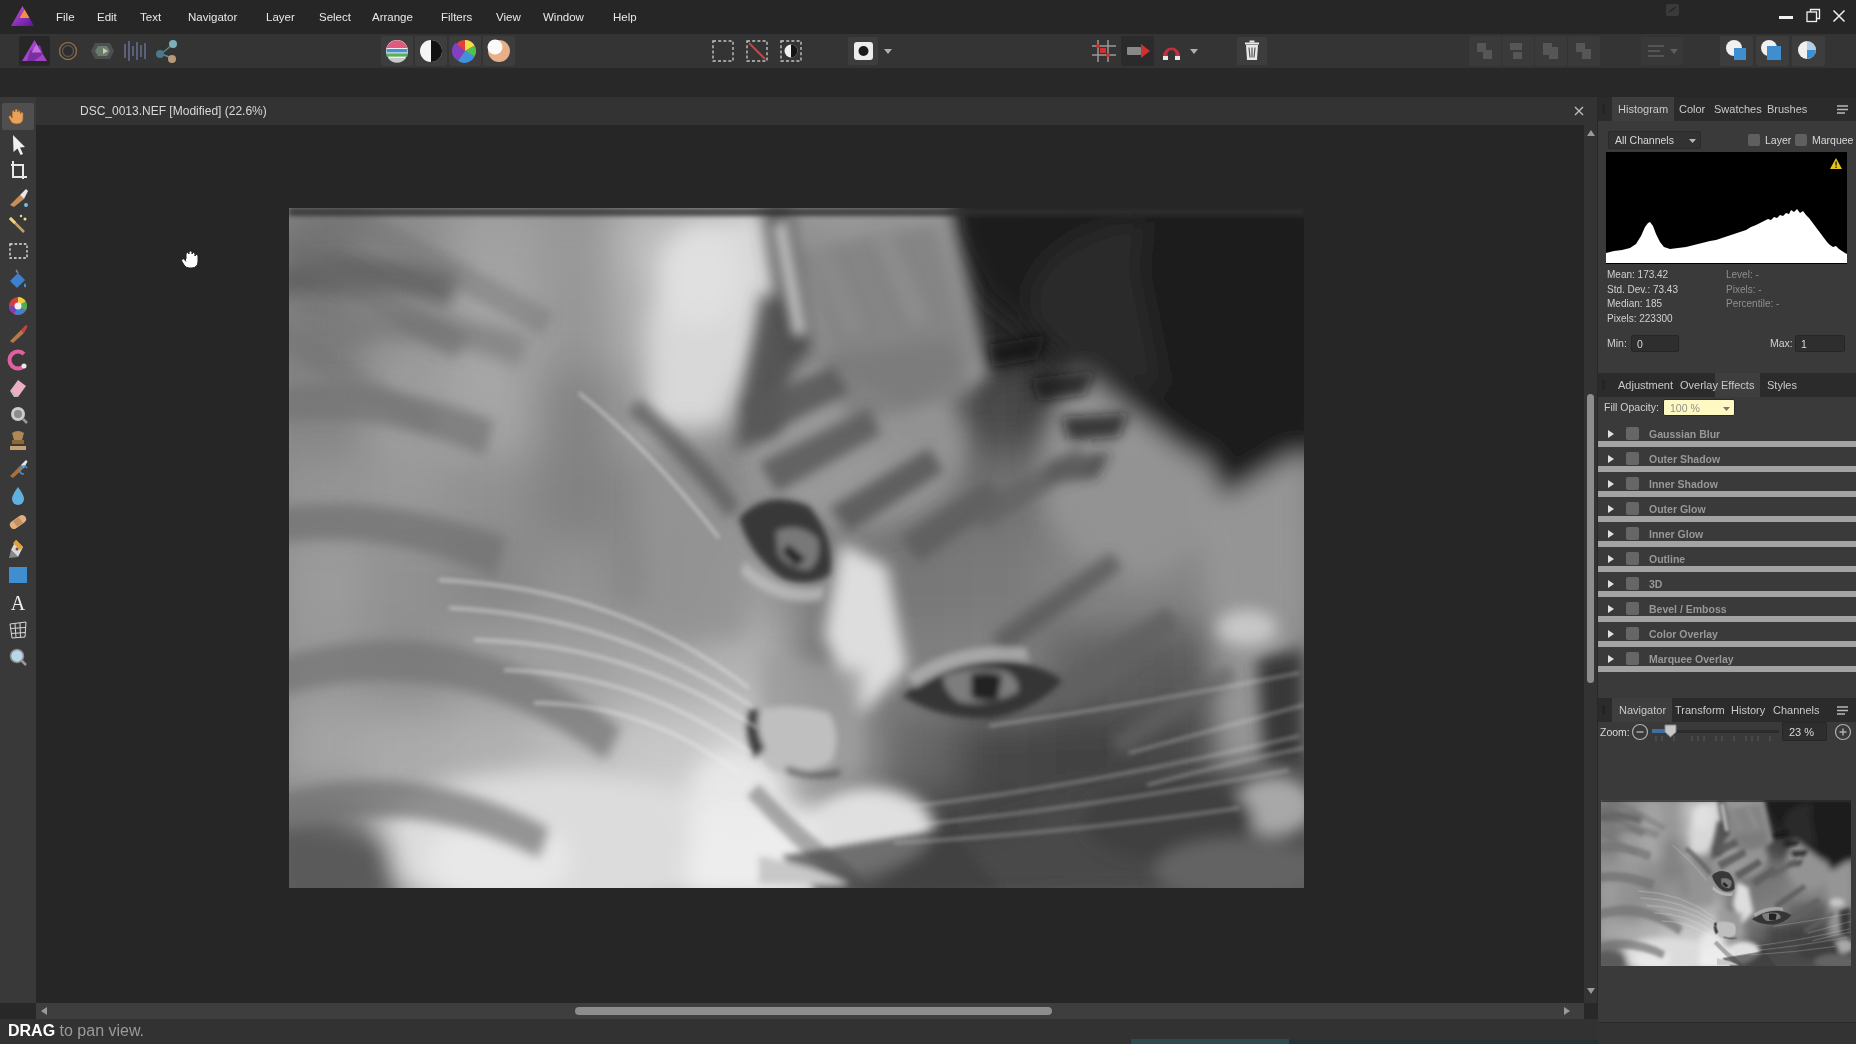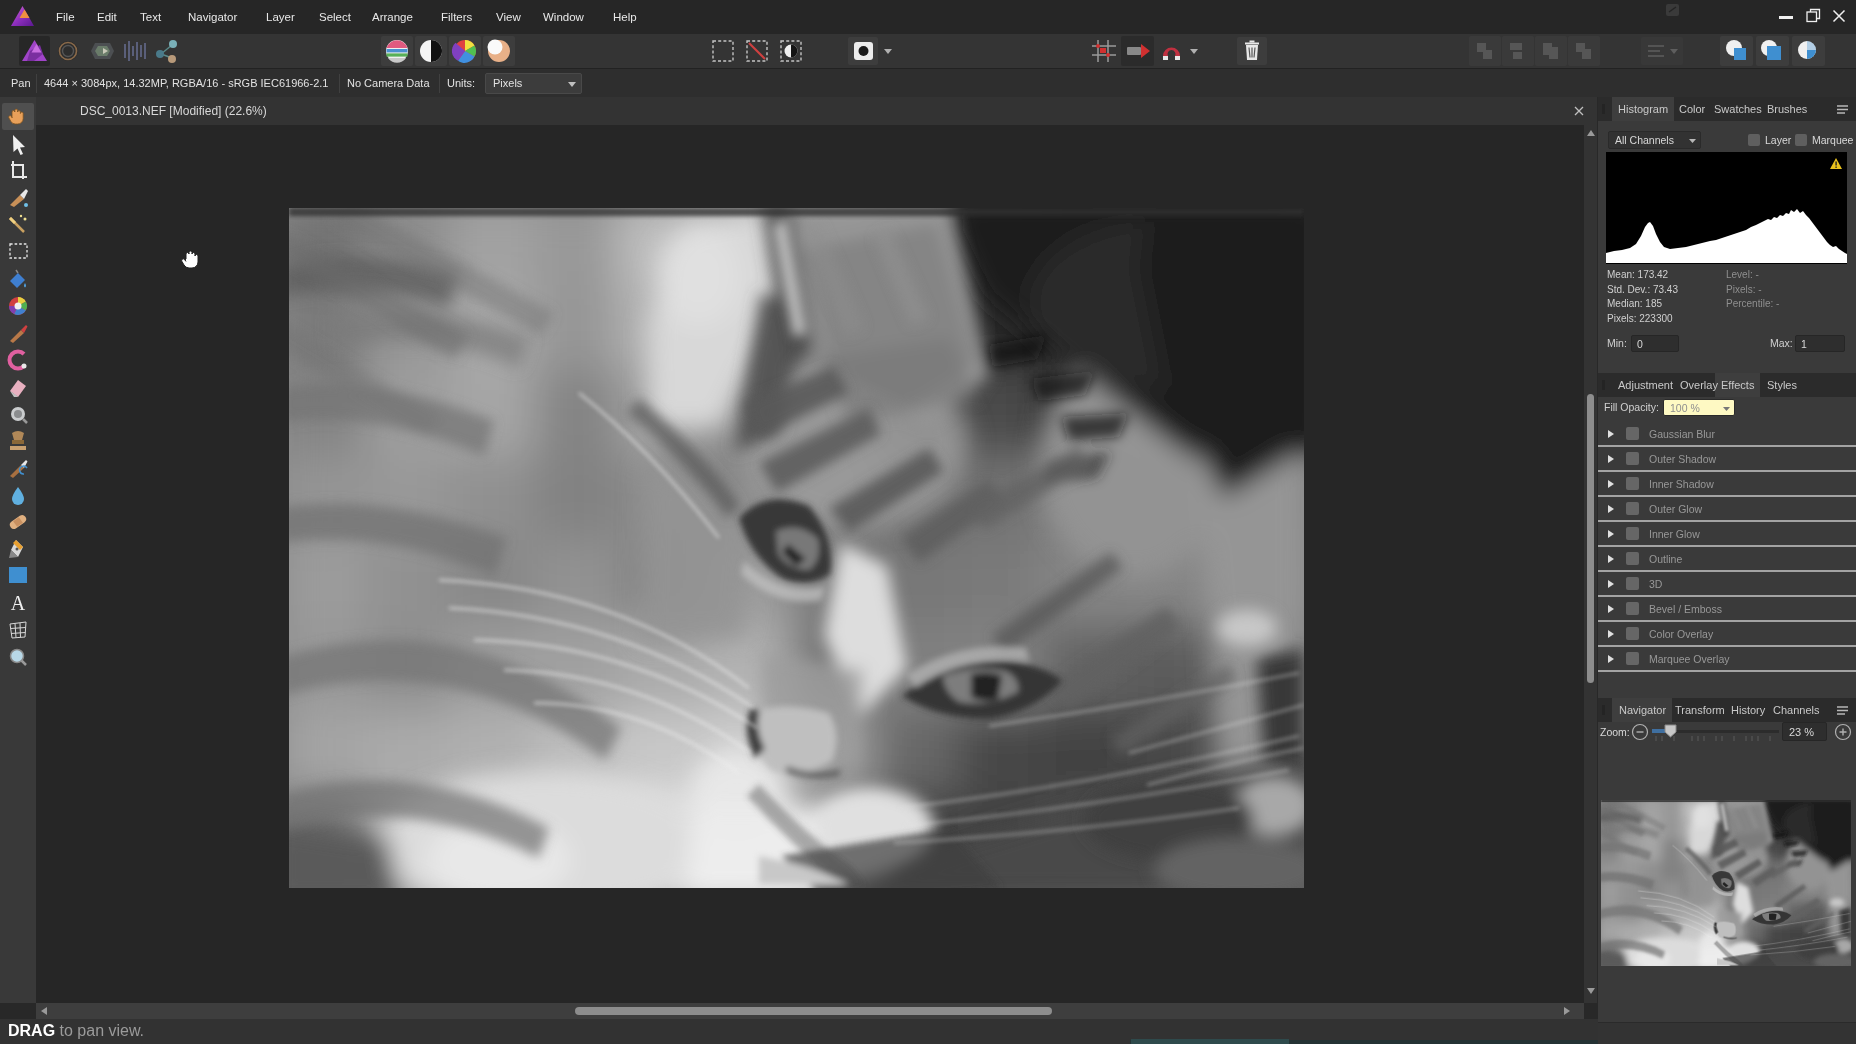--- a/index.html
+++ b/index.html
@@ -38,21 +38,21 @@
   #statusbar b { color:#ffffff; }
 
   
   #rpanel { left:1598px; top:97px; width:258px; height:947px; background:#3a3a3a; font-size:11px; color:#cccccc;}
   .ptabs { position:absolute; left:0; width:258px; height:24px; background:#2b2b2b; }
   .ptab { position:absolute; top:0; height:24px; line-height:25px; color:#c9c9c9; font-size:11px; }
   .ptabon { position:absolute; top:0; height:24px; background:#3e3e3e; }
   .inp { position:absolute; background:#2e2e2e; border:1px solid #262626; border-radius:2px;
     color:#d8d8d8; font-size:10.5px; }
   .hamb { position:absolute; width:11px; height:9px; }
-  .erow { position:absolute; left:0; width:258px; height:25px; border-bottom:2px solid #a3a3a3; }
+  .erow { position:absolute; left:0; width:258px; height:25px; border-bottom:6px solid #a3a3a3;font-weight:bold; }
   .erow .tri { position:absolute; left:10px; top:8px; width:0; height:0;
     border-left:6px solid #e0e0e0; border-top:4.5px solid transparent; border-bottom:4.5px solid transparent; }
   .erow .chk { position:absolute; left:28px; top:5px; width:13px; height:13px; background:#666666; border-radius:2px; }
   .erow .lbl { position:absolute; left:51px; top:0; line-height:25px; color:#989898; font-size:10.5px; }
   .gtext { color:#8f8f8f; }
 </style>
 </head>
 <body>
 <div id="app">
 
@@ -211,35 +211,20 @@
       <rect x="1756" y="2" width="33" height="30" rx="2" fill="#3d3d3d"></rect>
       <circle cx="1769" cy="14" r="8" fill="#f0f0f0"></circle>
       <rect x="1767" y="12" width="14" height="14" fill="#3f8fd0"></rect>
       <rect x="1792" y="2" width="33" height="30" rx="2" fill="#3d3d3d"></rect>
       <circle cx="1807" cy="16" r="9" fill="#f0f0f0"></circle>
       <path d="M1807 16 L1807 25 A9 9 0 0 0 1816 16 Z" fill="#3f8fd0"></path>
       <path d="M1807 16 L1816 16 A9 9 0 0 0 1807 7 Z" fill="#3f8fd0" opacity=".35"></path>
     </svg>
   </div>
 
-  <div class="abs" id="ctxbar">
-    <span class="ct" style="left:11px">Pan</span>
-    <div class="vsep" style="left:36px"></div>
-    <span class="ct" style="left:44px">4644 × 3084px, 14.32MP, RGBA/16 - sRGB IEC61966-2.1</span>
-    <div class="vsep" style="left:339px"></div>
-    <span class="ct" style="left:347px">No Camera Data</span>
-    <div class="vsep" style="left:439px"></div>
-    <span class="ct" style="left:447px">Units:</span>
-    <div class="abs" style="left:485px;top:4px;width:97px;height:21px;background:#3c3c3c;border:1px solid #494949;border-radius:2px;">
-      <span style="position:absolute;left:7px;top:0;line-height:19px;font-size:11px;color:#e2e2e2">Pixels</span>
-      <svg style="position:absolute;right:5px;top:8px" width="8" height="5">
-          <path d="M0 0 L8 0 L4 5 Z" fill="#c0c0c0"></path>
-        </svg>
-    </div>
-  </div>
 
   <div class="abs" id="tools">
     <svg width="36" height="906" style="position:absolute">
 
       <rect x="2" y="6" width="32" height="27" rx="2" fill="#4f4f4f"></rect>
       <g transform="translate(18,19)">
         <path d="M-6 2 V-4 a1.4 1.4 0 0 1 2.8 0 V-5.5 a1.4 1.4 0 0 1 2.8 0 V-4 a1.4 1.4 0 0 1 2.8 0 v1.5 a1.4 1.4 0 0 1 2.8 0 v5 a5.5 5.5 0 0 1 -5.5 5.5 h-2.5 a5 5 0 0 1 -4.3 -2.6 l-2 -3.5 a1.4 1.4 0 0 1 2.3 -1.6 l1 1.4" fill="#e8a05a" stroke="#7a5020" stroke-width=".8"></path>
       </g>
 
       <path d="M13 38 L25 50 L20 50.5 L23 57 L20.5 58 L17.5 51.5 L13.5 55 Z" fill="#f0f0f0"></path>

